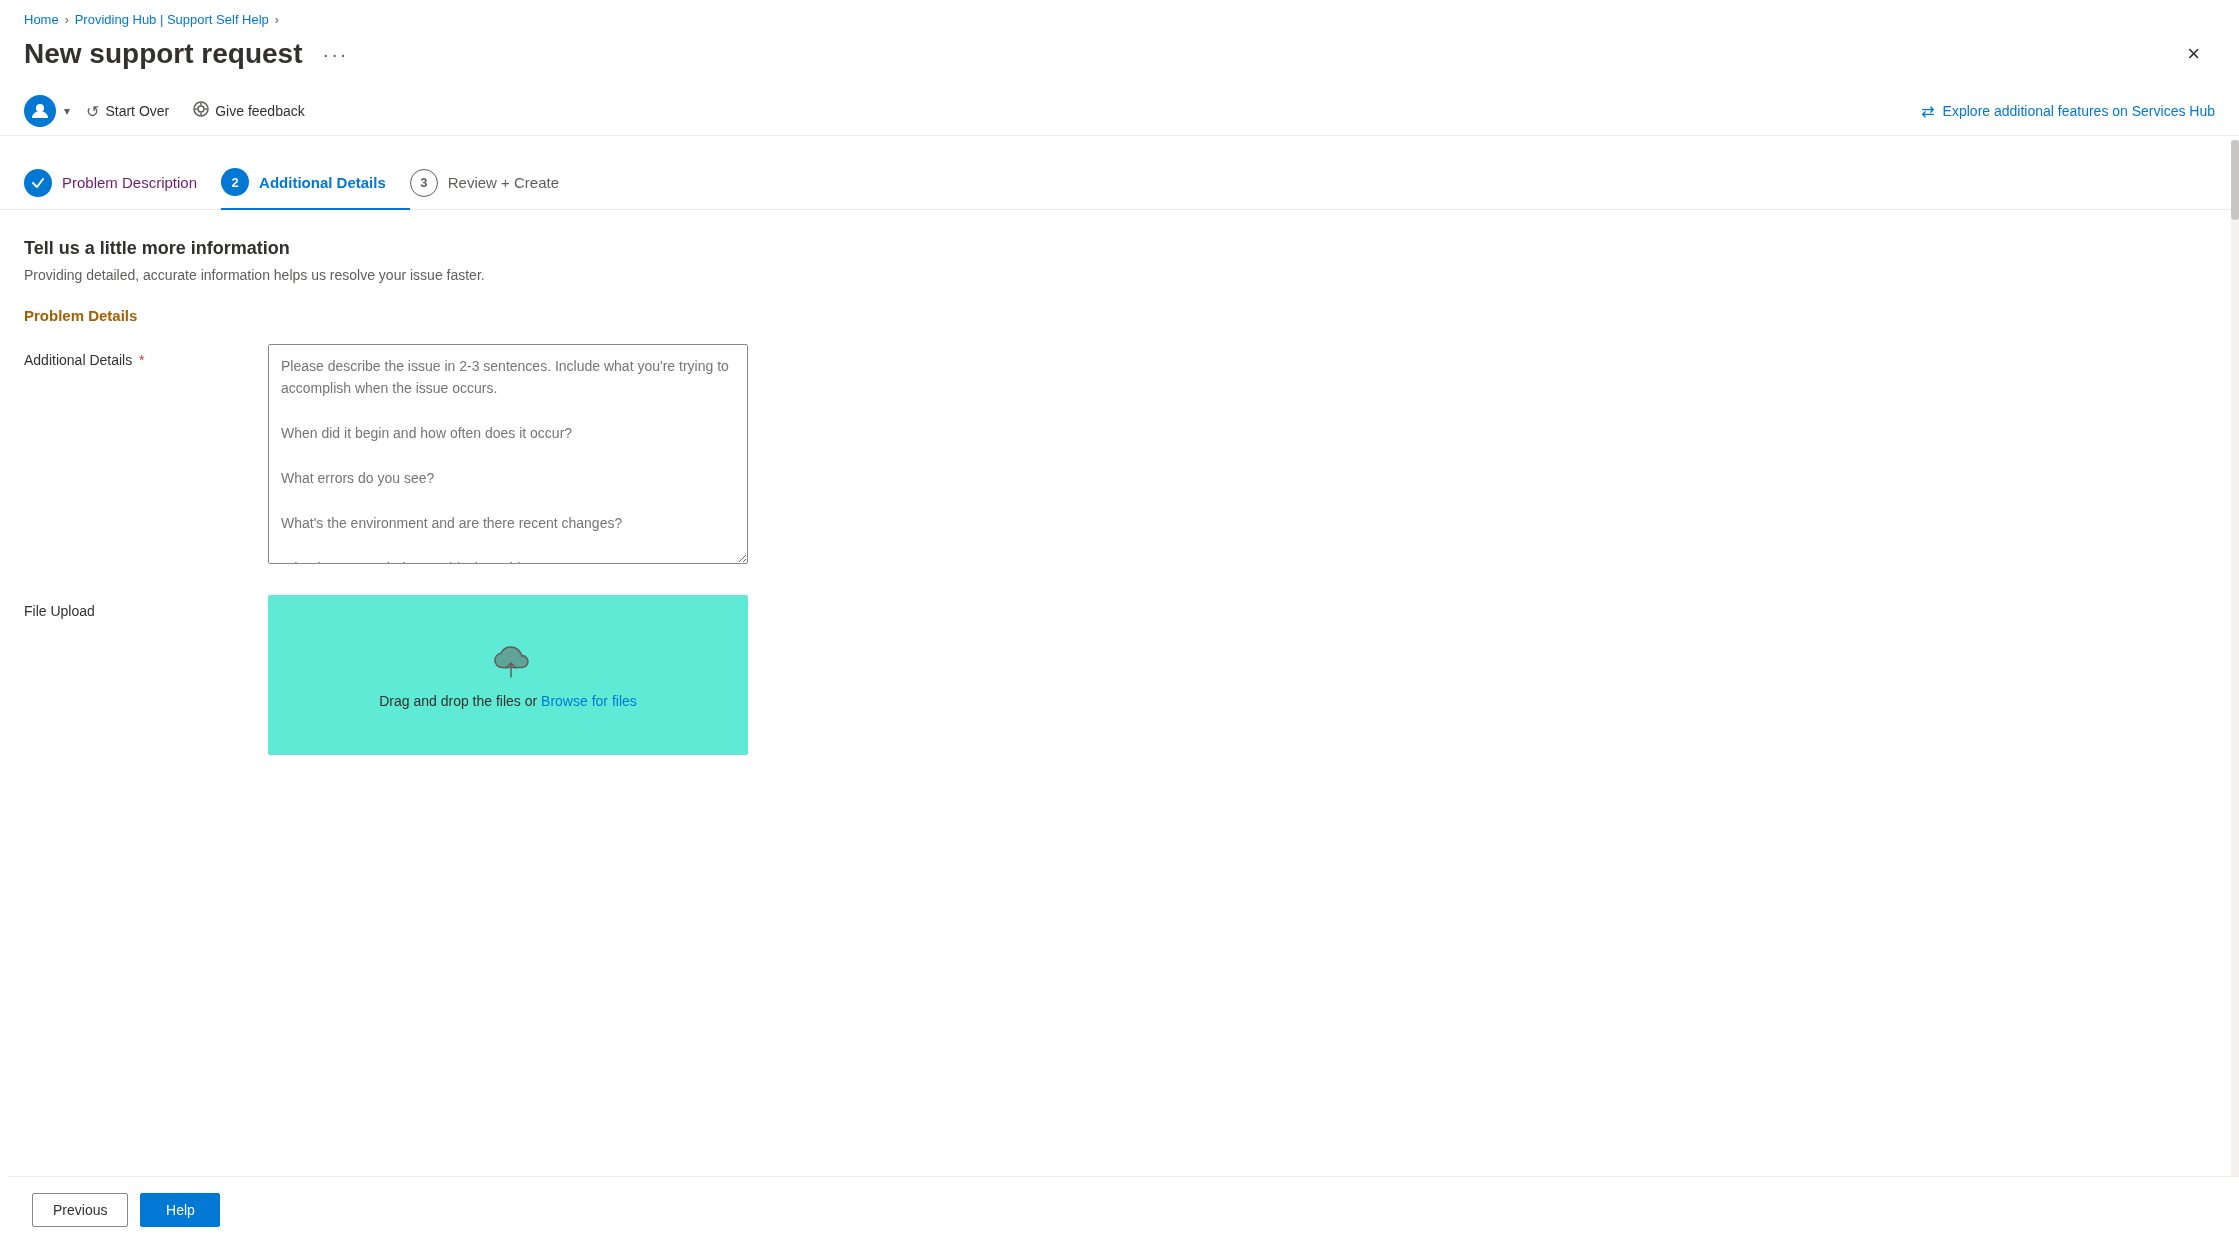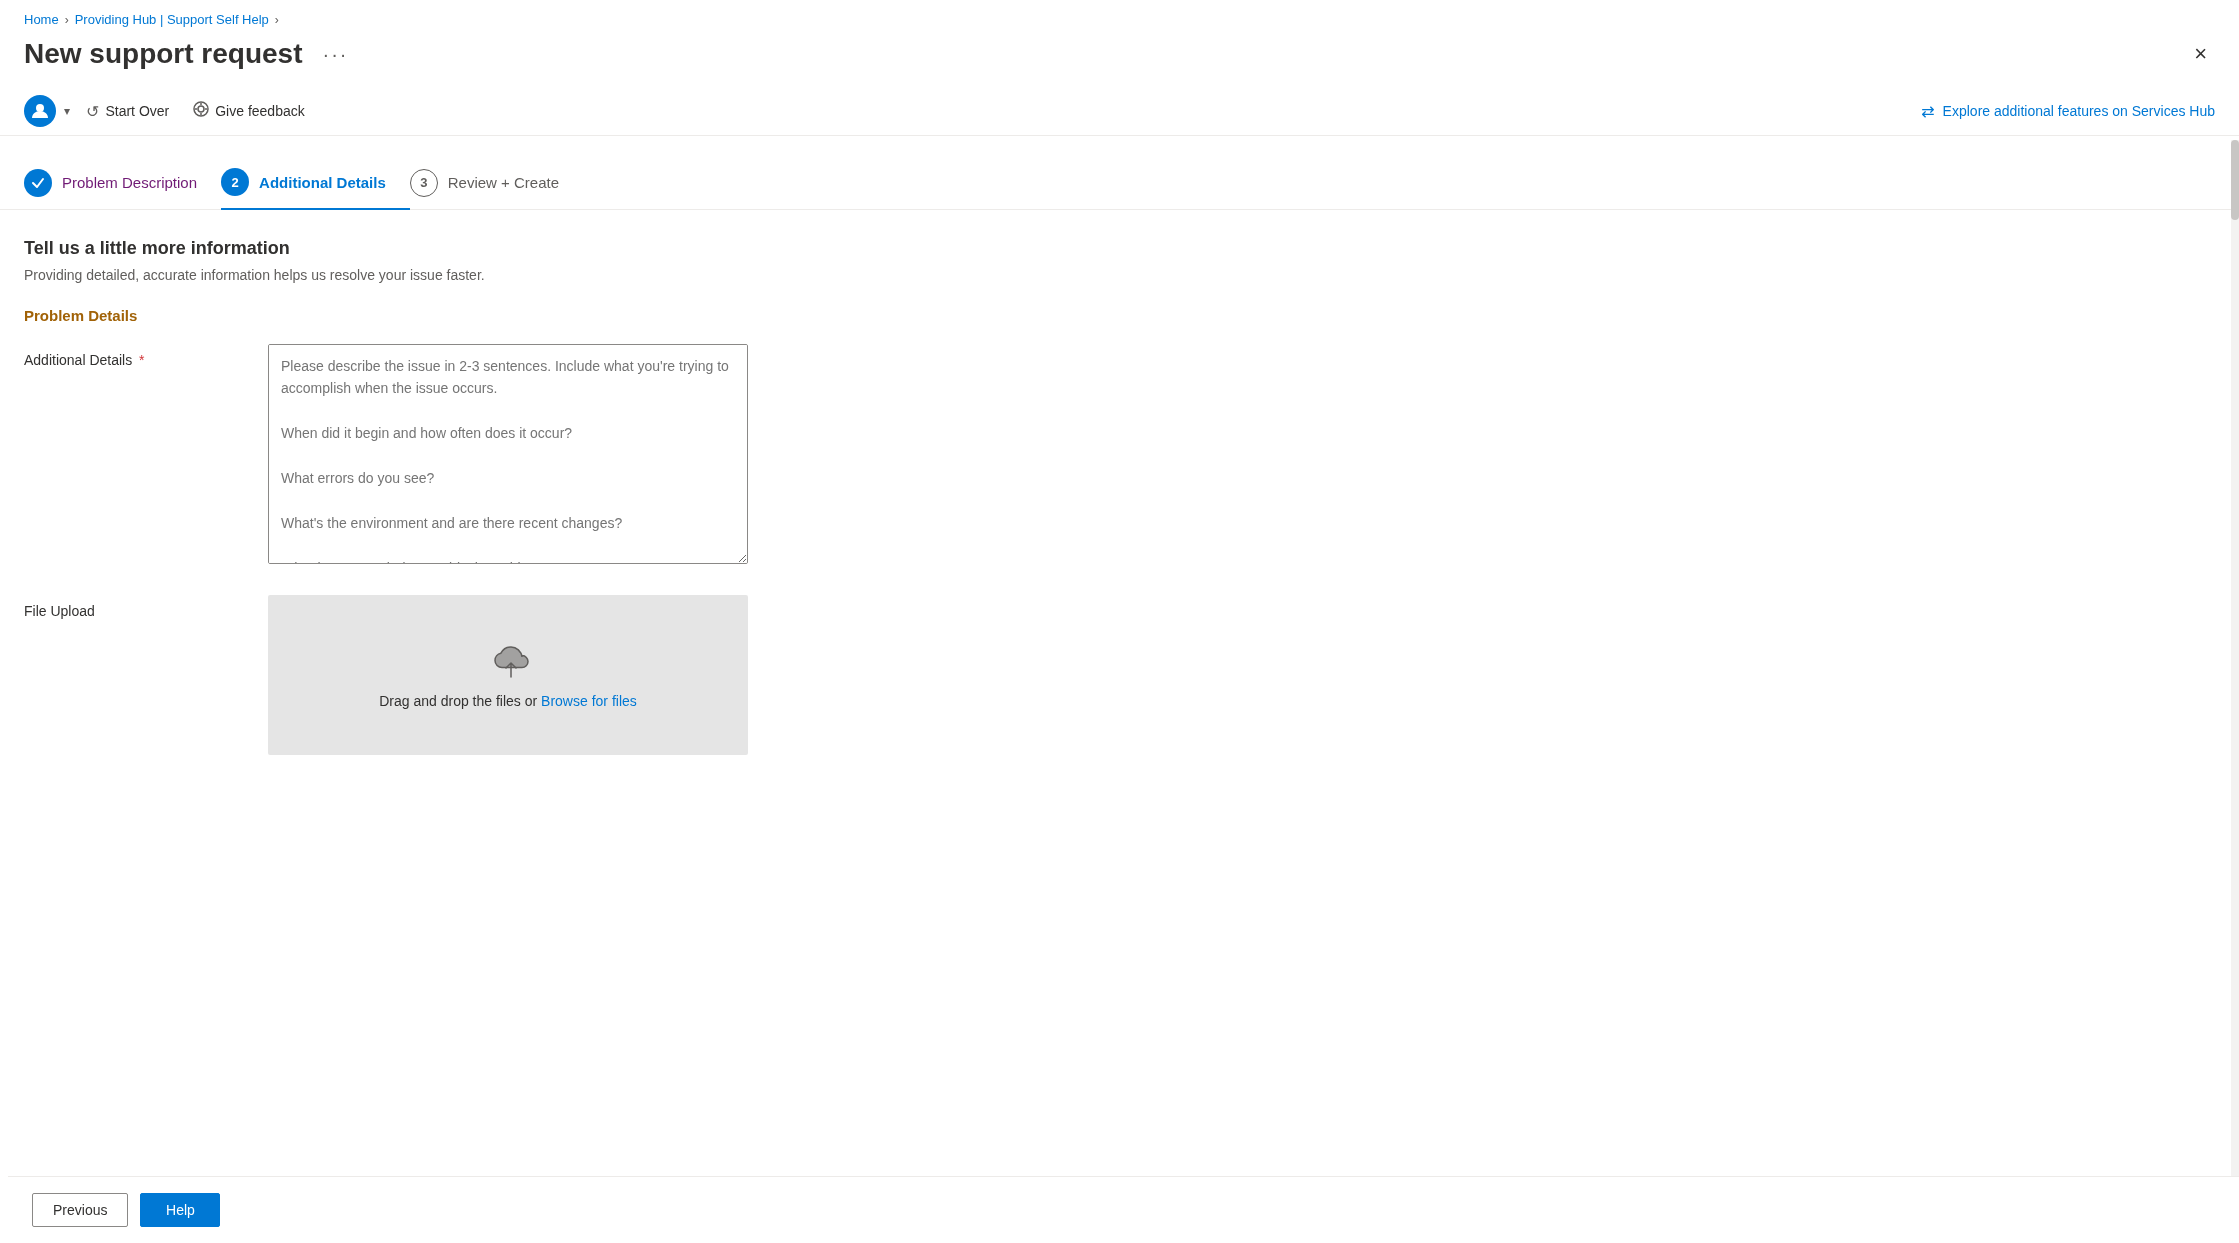--- a/index.html
+++ b/index.html
@@ -30,21 +30,21 @@
       color: #605e5c;
       font-size: 12px;
       margin: 0 2px;
     }
 
     
     .page-header {
       display: flex;
       align-items: center;
       justify-content: space-between;
-      padding: 4px 24px 16px 24px;
+      padding: 4px 31px 16px 24px;
     }
     .page-title-row {
       display: flex;
       align-items: center;
       gap: 12px;
     }
     .page-title {
       font-size: 28px;
       font-weight: 600;
       color: #323130;
@@ -230,21 +230,21 @@
       color: #605e5c;
       resize: vertical;
       outline: none;
       line-height: 1.6;
     }
 
     
     .file-upload-zone {
       width: 100%;
       min-height: 160px;
-      background: #e5e5e5;
+      background: #5eead4;
       border-radius: 2px;
       display: flex;
       flex-direction: column;
       align-items: center;
       justify-content: center;
       gap: 12px;
       cursor: pointer;
     }
     .upload-text {
       font-size: 14px;

